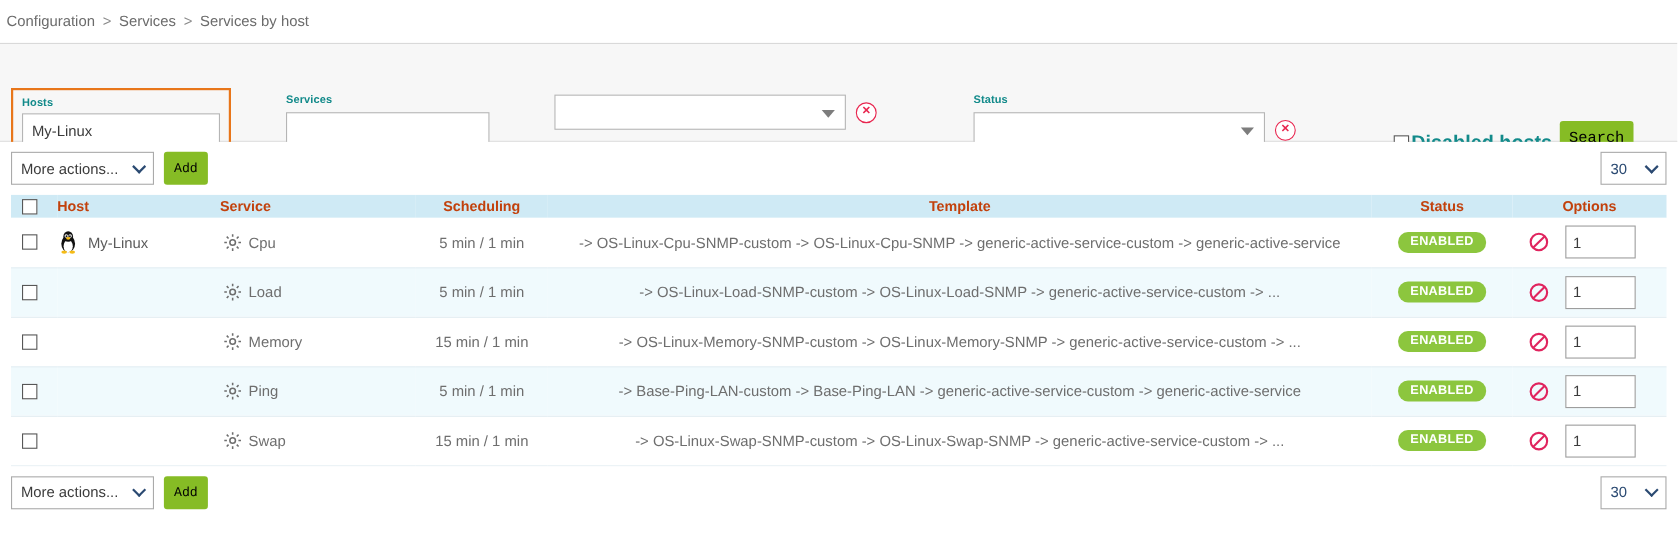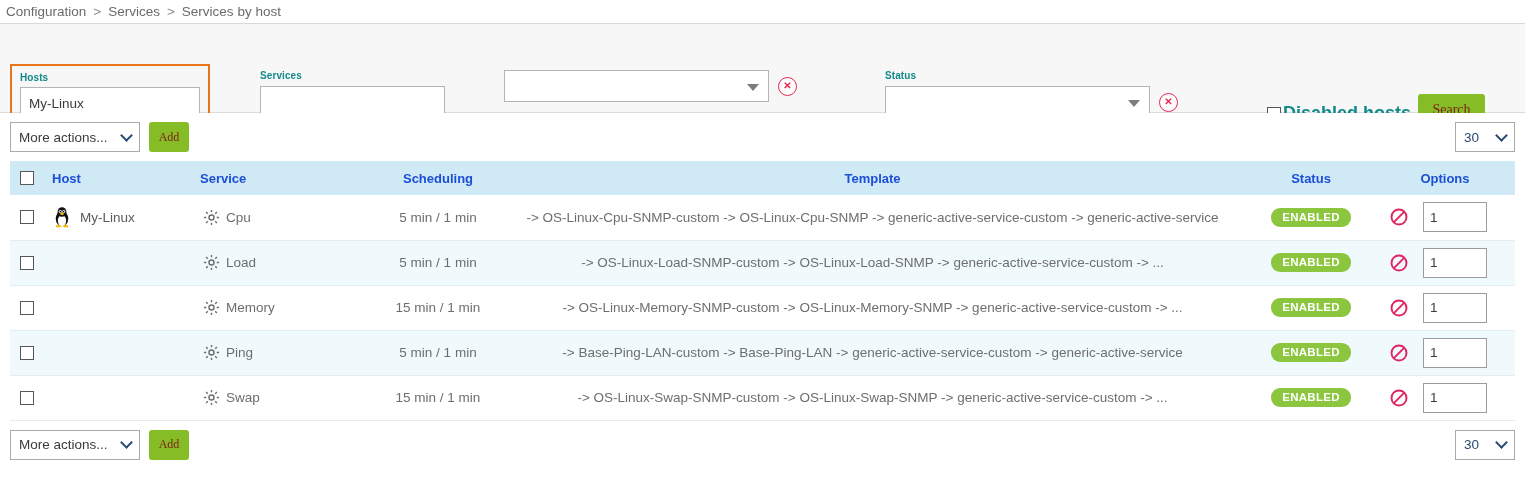--- a/index.html
+++ b/index.html
@@ -8,21 +8,21 @@
     width:1525px; height:497px;
     background:#ffffff;
     font-family:"Liberation Sans", sans-serif;
     font-size:13px;
     color:#444;
     overflow:hidden;
   }
 
   
   .breadcrumb-bar{
-    height:24px;
+    height:40px;
     display:flex; align-items:center;
     padding-left:6px;
     background:#ffffff;
     border-bottom:1px solid #d9d9d9;
   }
   .breadcrumb-bar .crumb{ color:#6b6b6b; font-size:13.5px; }
   .breadcrumb-bar .sep{ color:#8a8a8a; font-size:13.5px; margin:0 7px; }
 
   
   .filter-panel{
@@ -66,22 +66,22 @@
     font-family:"Liberation Sans", sans-serif;
   }
   .cb-row{ display:flex; align-items:center; }
   .cbox{
     width:14px; height:14px; border:1.5px solid #575757; background:#fff;
     display:inline-block; cursor:pointer;
   }
   .cb-label{ color:#128a8a; font-weight:bold; font-size:18px; margin-left:2px; }
 
   .btn-green{
-    background:#86bc25; color:#7f1d1d; border:0; border-radius:3px;
-    font-family:Liberation Serif, serif;
+    background:#86bc25; color:#000000; border:0; border-radius:3px;
+    font-family:Liberation Mono, monospace;
     font-size:14px; cursor:pointer;
     display:inline-flex; align-items:center; justify-content:center;
   }
   .filters-tag{
     position:absolute; right:6px; top:99px;
     color:#9a9a9a; font-size:12px; font-weight:bold;
   }
 
   
   .toolbar{
@@ -105,22 +105,22 @@
     justify-content:space-between;
   }
   .page-size .num{ color:#2b4a72; }
 
   
   table.grid{
     width:calc(100% - 20px); margin:0 10px;
     border-collapse:collapse; table-layout:fixed;
   }
   table.grid thead th{
-    background:#cfeaf5; color:#1d4ed8; font-size:13px;
-    font-weight:bold; height:34px; padding:0; text-align:center;
+    background:#cfeaf5; color:#c2410c; font-size:13px;
+    font-weight:bold; height:21px; padding:0; text-align:center;
   }
   table.grid thead th.lft{ text-align:left; }
   table.grid tbody td{
     height:45px; padding:0; font-size:13.5px; color:#6e6e6e;
     text-align:center; vertical-align:middle;
     border-bottom:1px solid #e4eef2;
   }
   tbody tr.odd td{ background:#ffffff; }
   tbody tr.even td{ background:#f0fafd; }
   td.lft{ text-align:left; }

